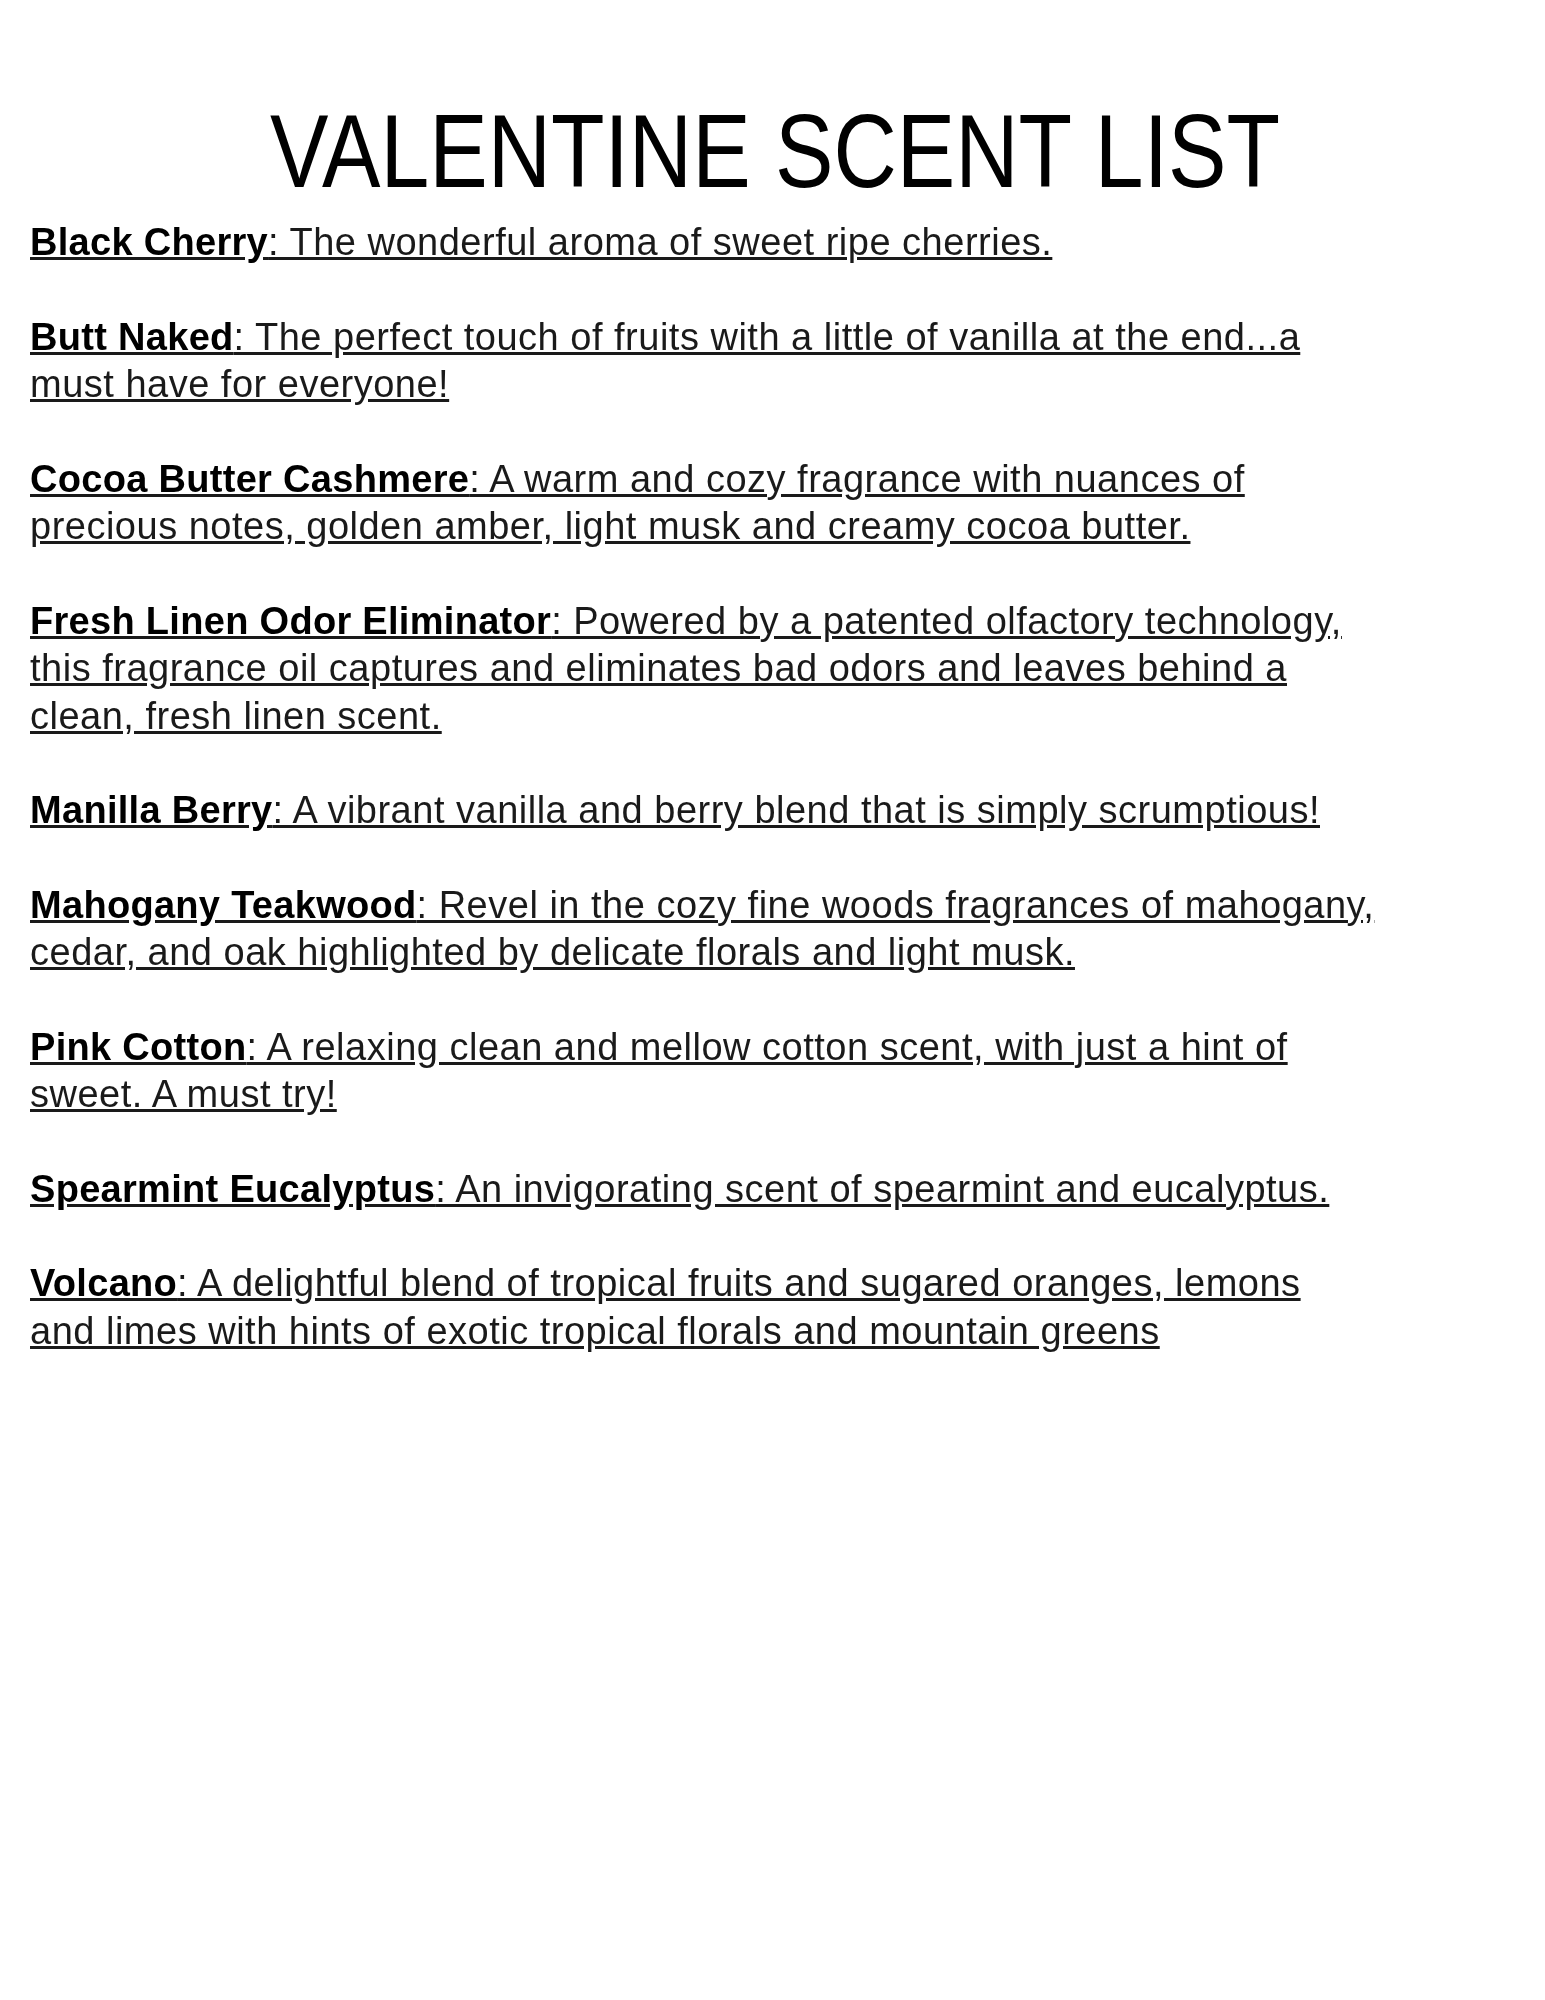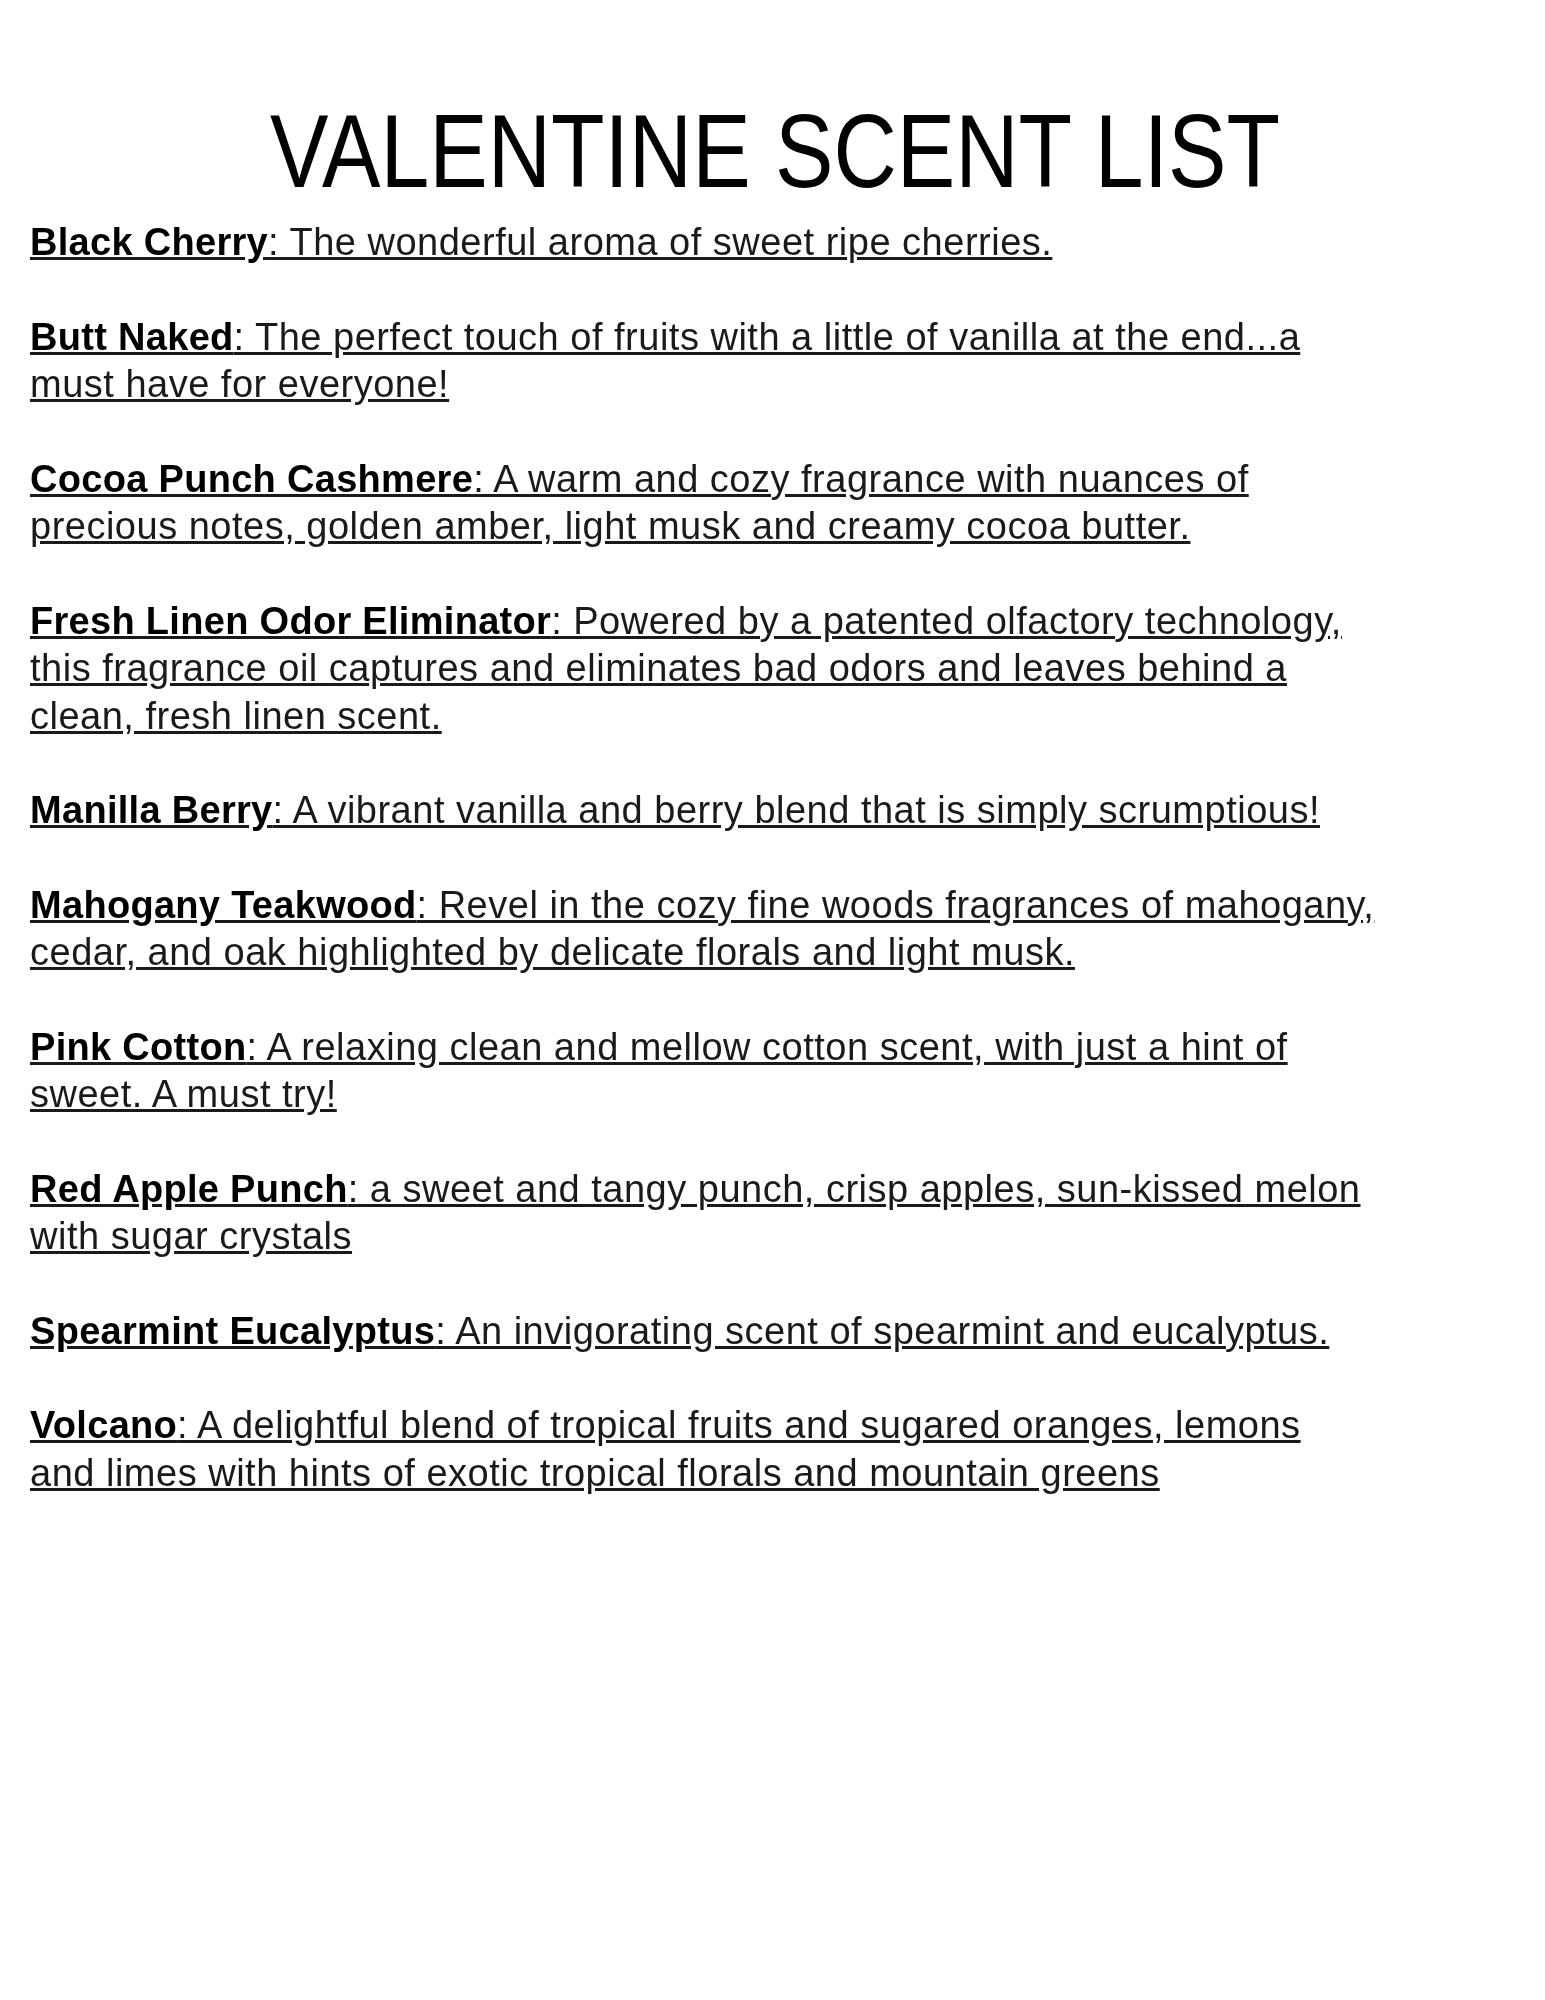--- a/index.html
+++ b/index.html
@@ -61,37 +61,35 @@
   </div>
 
   <div class="scent-list">
 
     <p class="scent"><b>Black Cherry</b><span>: The wonderful aroma of sweet ripe cherries.</span></p>
 
     <p class="scent"><b>Butt Naked</b><span>: The perfect touch of fruits with a little of vanilla at the end...a
 must have for everyone!</span></p>
 
 
-    <p class="scent"><b>Cocoa Punch Cashmere</b><span>: A warm and cozy fragrance with nuances of
+    <p class="scent"><b>Cocoa Butter Cashmere</b><span>: A warm and cozy fragrance with nuances of
 precious notes, golden amber, light musk and creamy cocoa butter.</span></p>
 
     <p class="scent"><b>Fresh Linen Odor Eliminator</b><span>: Powered by a patented olfactory technology,
 this fragrance oil captures and eliminates bad odors and leaves behind a
 clean, fresh linen scent.</span></p>
 
     <p class="scent"><b>Manilla Berry</b><span>: A vibrant vanilla and berry blend that is simply scrumptious!</span></p>
 
     <p class="scent"><b>Mahogany Teakwood</b><span>: Revel in the cozy fine woods fragrances of mahogany,
 cedar, and oak highlighted by delicate florals and light musk.</span></p>
 
     <p class="scent"><b>Pink Cotton</b><span>: A relaxing clean and mellow cotton scent, with just a hint of
 sweet. A must try!</span></p>
 
-    <p class="scent"><b>Red Apple Punch</b><span>: a sweet and tangy punch, crisp apples, sun-kissed melon
-with sugar crystals</span></p>
 
     <p class="scent"><b>Spearmint Eucalyptus</b><span>: An invigorating scent of spearmint and eucalyptus.</span></p>
 
 
     <p class="scent"><b>Volcano</b><span>: A delightful blend of tropical fruits and sugared oranges, lemons
 and limes with hints of exotic tropical florals and mountain greens</span></p>
 
   </div>
 </div>
 

